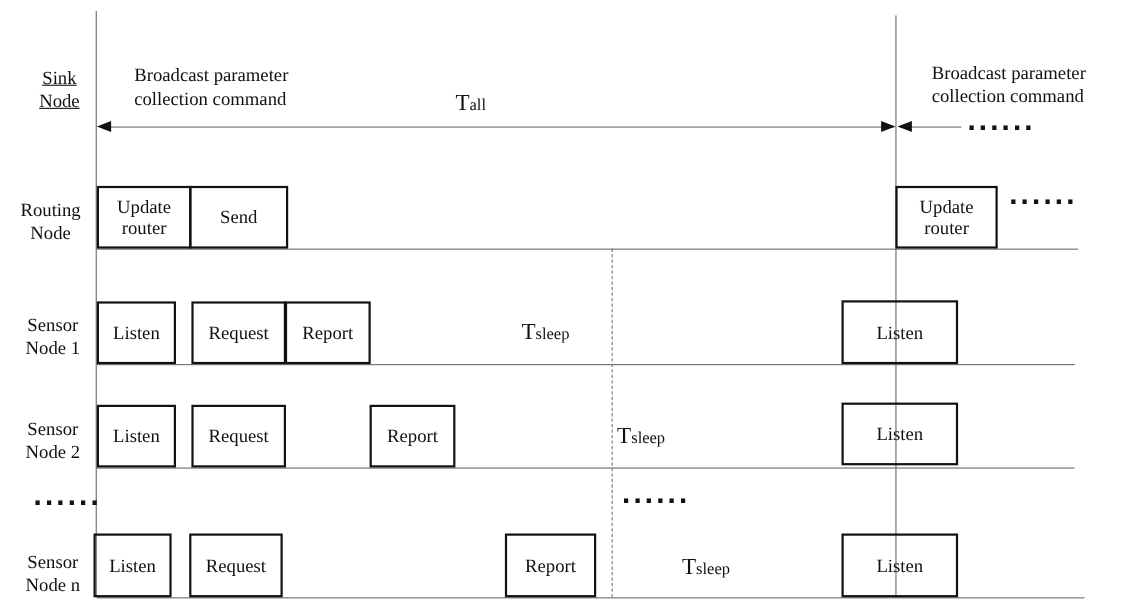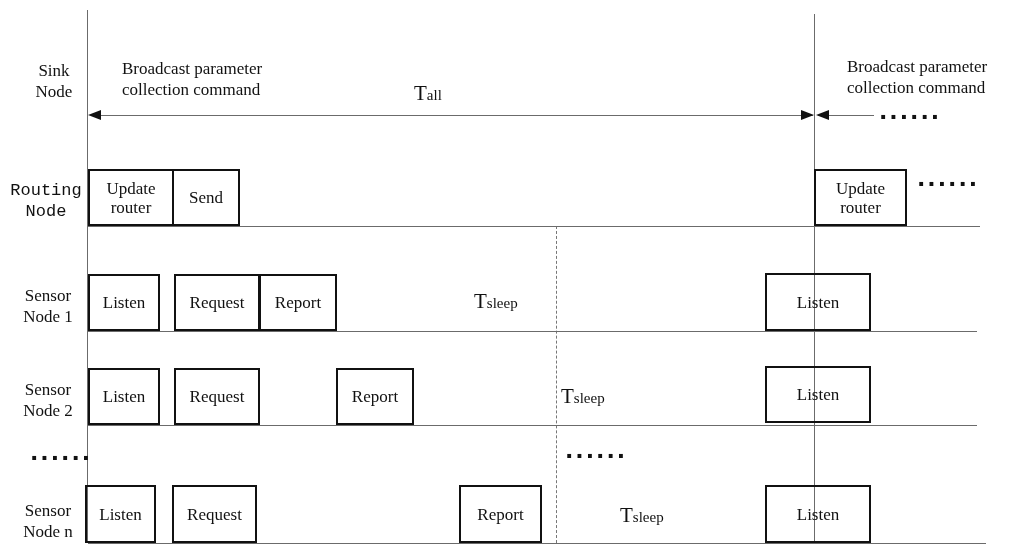--- a/index.html
+++ b/index.html
@@ -39,23 +39,23 @@
   <div class="hline" style="left:88px;top:543px;width:898px;"></div>
 
   <div class="hline" style="left:91px;top:115px;width:722px;"></div>
   <div class="arr arr-left" style="left:88px;top:110px;"></div>
   <div class="arr arr-right" style="left:801px;top:110px;"></div>
 
   <div class="hline" style="left:818px;top:115px;width:56px;"></div>
   <div class="arr arr-left" style="left:816px;top:110px;"></div>
   <div class="dots" style="left:879px;top:101px;">......</div>
 
-  <div class="lbl" style="left:18px;top:60px;width:72px;">Sink
+  <div class="lbl" style="left:18px;top:60px;width:72px;text-decoration:underline;">Sink
 Node</div>
-  <div class="lbl" style="left:8px;top:180px;width:76px;font-family:Liberation Mono, monospace;">Routing
+  <div class="lbl" style="left:8px;top:180px;width:76px;">Routing
 Node</div>
   <div class="lbl" style="left:12px;top:285px;width:72px;">Sensor
 Node 1</div>
   <div class="lbl" style="left:12px;top:379px;width:72px;">Sensor
 Node 2</div>
   <div class="lbl" style="left:12px;top:500px;width:72px;">Sensor
 Node n</div>
   <div class="dots" style="left:30px;top:442px;">......</div>
   <div class="dots" style="left:565px;top:440px;">......</div>
 
@@ -63,21 +63,21 @@
     <div>Broadcast parameter</div>
     <div>collection command</div>
   </div>
   <div class="ann" style="left:847px;top:56px;">
     <div>Broadcast parameter</div>
     <div>collection command</div>
   </div>
   <div class="ann" style="left:414px;top:83px;"><span class="tbig">T</span><span class="tsub">all</span></div>
 
   <div class="box" style="left:88px;top:169px;width:86px;height:57px;">Update router</div>
-  <div class="box" style="left:172px;top:169px;width:68px;height:57px;">Send</div>
+  <div class="box" style="left:172px;top:169px;width:90px;height:57px;">Send</div>
   <div class="box" style="left:814px;top:169px;width:93px;height:57px;">Update router</div>
   <div class="dots" style="left:917px;top:168px;">......</div>
 
   <div class="box" style="left:88px;top:274px;width:72px;height:57px;">Listen</div>
   <div class="box" style="left:174px;top:274px;width:86px;height:57px;">Request</div>
   <div class="box" style="left:259px;top:274px;width:78px;height:57px;">Report</div>
   <div class="ann" style="left:474px;top:291px;"><span class="tbig">T</span><span class="tsub">sleep</span></div>
   <div class="box" style="left:765px;top:273px;width:106px;height:58px;">Listen</div>
 
   <div class="box" style="left:88px;top:368px;width:72px;height:57px;">Listen</div>

